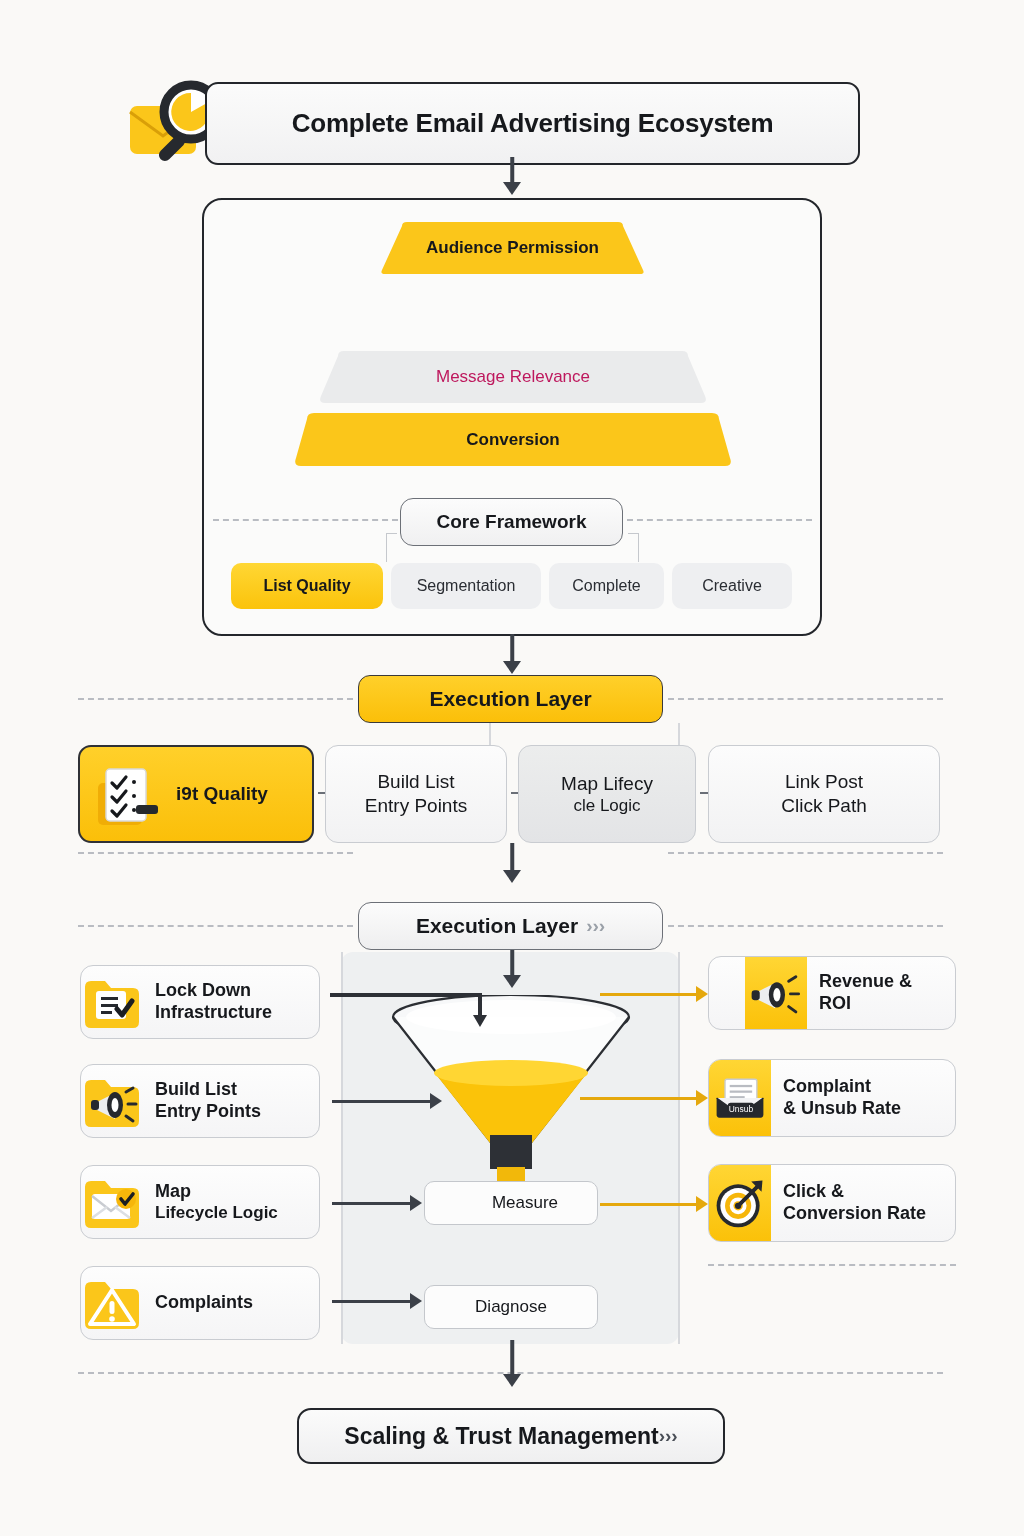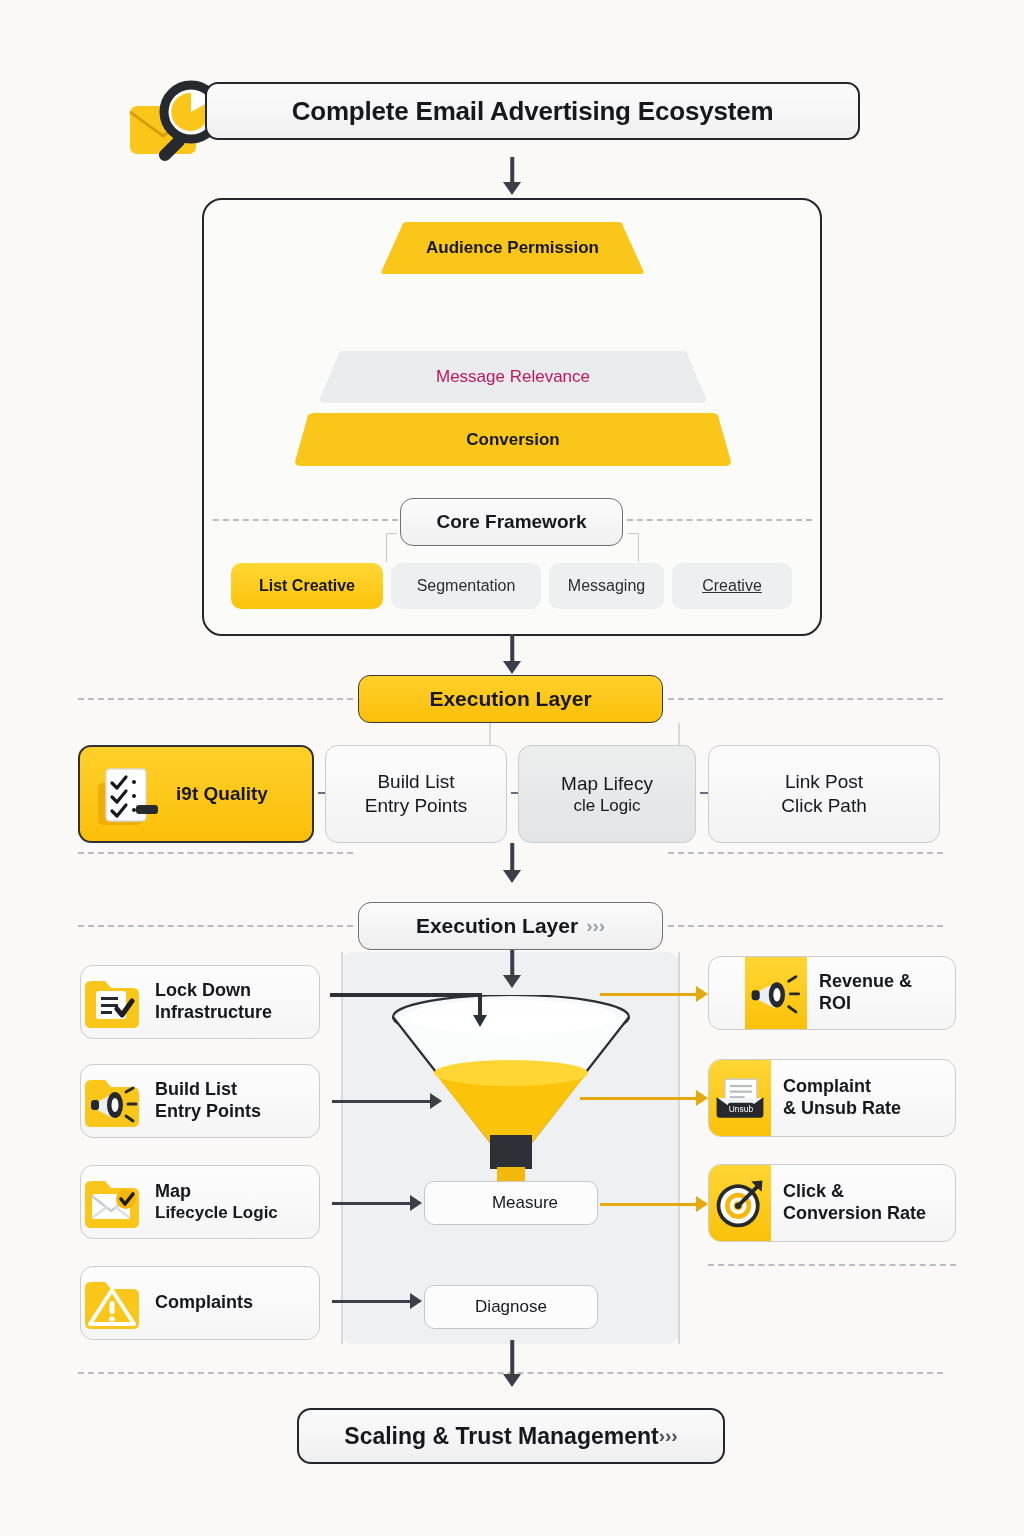--- a/index.html
+++ b/index.html
@@ -42,21 +42,21 @@
   .arrow-right{position:absolute;display:flex;align-items:center;}
   .arrow-right .shaft{height:3px;background:#3b4048;flex:1;}
   .arrow-right .head{width:0;height:0;border-top:8px solid transparent;border-bottom:8px solid transparent;border-left:12px solid #3b4048;}
   .arrow-right.small .shaft{height:2.5px;background:#6a6f77;}
   .arrow-right.small .head{border-top:7px solid transparent;border-bottom:7px solid transparent;border-left:10px solid #6a6f77;}
   .arrow-right.amber .shaft{height:3px;background:#e5a80d;}
   .arrow-right.amber .head{border-left-color:#e5a80d;}
 
   
   #title-bar{
-    left:205px;top:82px;width:655px;height:58px;
+    left:205px;top:82px;width:655px;height:83px;
     border:2px solid #23262b;border-radius:13px;
     background:linear-gradient(180deg,#fbfbfb 0%,#f1f1f2 100%);
     display:flex;align-items:center;justify-content:center;
     font-size:26px;font-weight:bold;letter-spacing:-.2px;
     box-sizing:border-box;
   }
   #title-icon{left:128px;top:80px;width:110px;height:85px;}
 
   
   #framework-card{
@@ -199,29 +199,29 @@
   <div class="abs dash" style="left:627px;top:519px;width:185px;"></div>
 
   <div class="abs" style="left:386px;top:533px;width:10px;height:28px;border-left:1.5px solid #c5c8cd;border-top:1.5px solid #c5c8cd;"></div>
   <div class="abs" style="left:628px;top:533px;width:10px;height:28px;border-right:1.5px solid #c5c8cd;border-top:1.5px solid #c5c8cd;"></div>
 
   <div class="abs" id="core-chip">
     <span>Core Framework</span>
   </div>
 
   <div class="pillar active" style="left:231px;width:152px;">
-    <span>List Creative</span>
+    <span>List Quality</span>
   </div>
   <div class="pillar" style="left:391px;width:150px;">
     <span>Segmentation</span>
   </div>
   <div class="pillar" style="left:549px;width:115px;">
-    <span>Messaging</span>
-  </div>
-  <div class="pillar" style="left:672px;width:120px;text-decoration:underline;">
+    <span>Complete</span>
+  </div>
+  <div class="pillar" style="left:672px;width:120px;">
     <span>Creative</span>
   </div>
 
   <div class="arrow-down" style="left:497px;top:634px;width:30px;height:40px;">
     <div class="shaft" style="height:28px;"></div>
     <div class="head" style="top:27px;"></div>
   </div>
 
   <div class="abs dash" style="left:78px;top:698px;width:275px;"></div>
   <div class="abs dash" style="left:668px;top:698px;width:275px;"></div>

